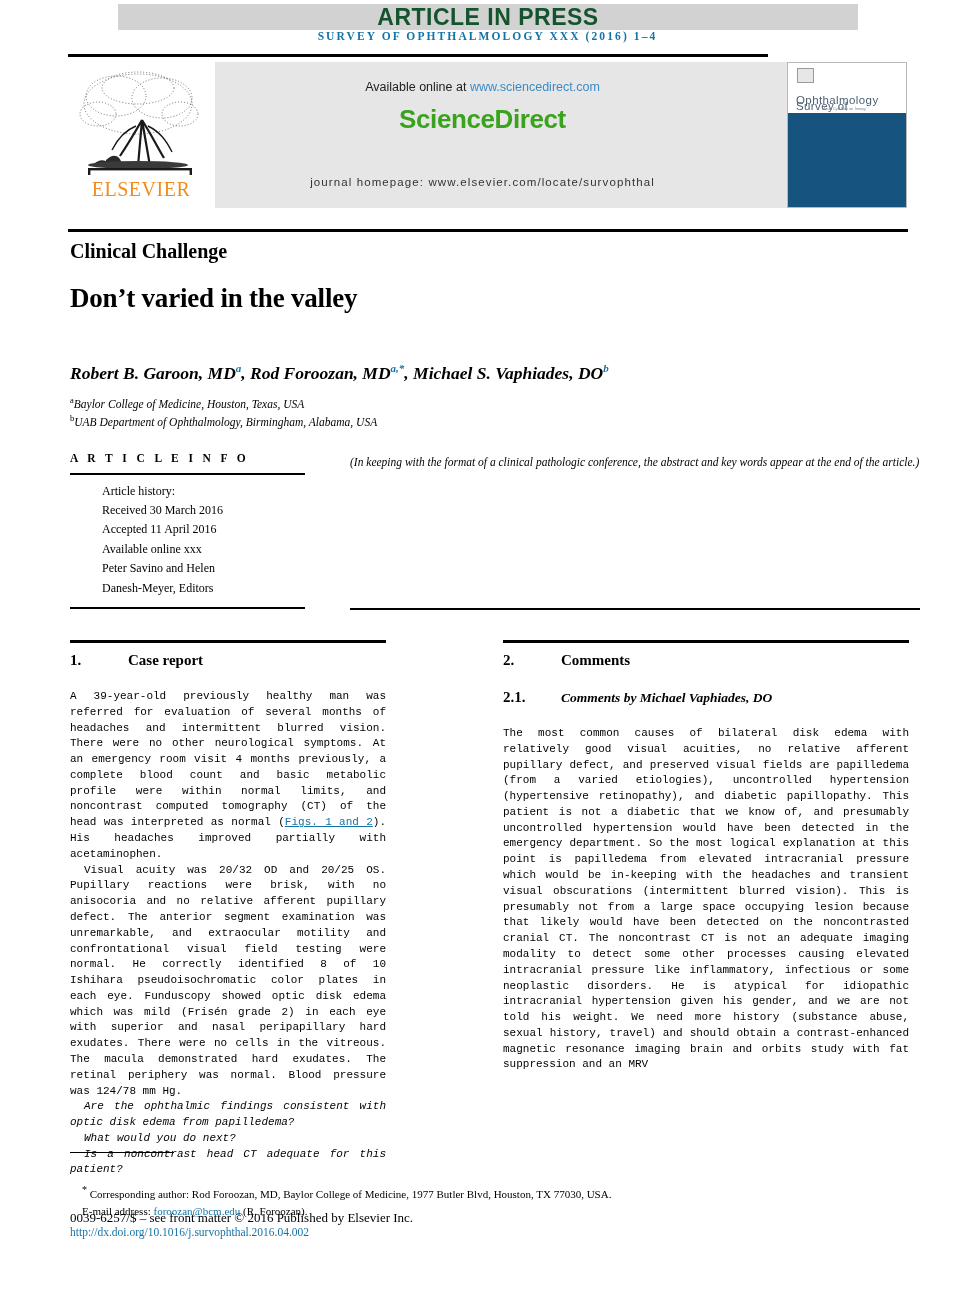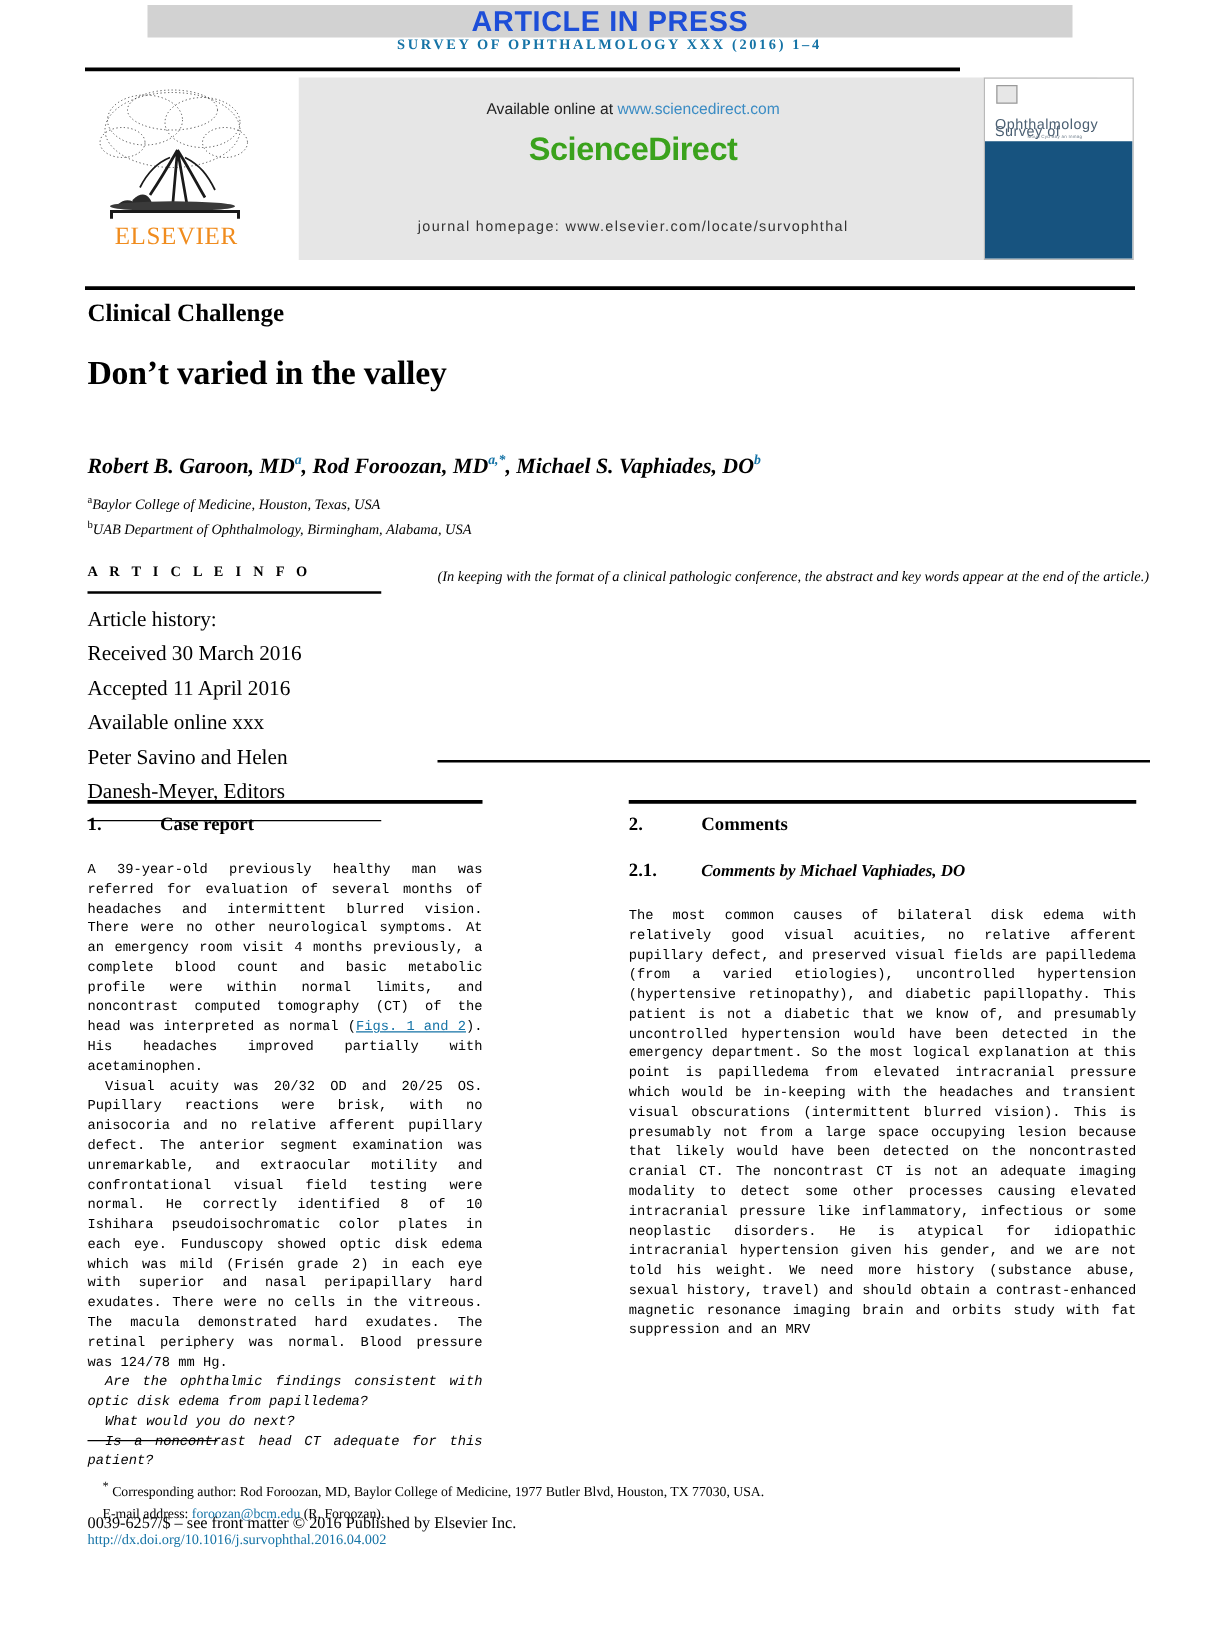--- a/index.html
+++ b/index.html
@@ -20,21 +20,21 @@
     left: 118px; top: 4px;
     width: 740px; height: 26px;
     background: #d2d2d2;
     display: flex; align-items: center; justify-content: center;
   }
   .aip-text {
     font-family: "Liberation Sans", sans-serif;
     font-weight: bold;
     font-size: 23px;
     letter-spacing: 0.5px;
-    color: #1d4ed8;
+    color: #14532d;
   }
 
   
   .runhead {
     position: absolute;
     left: 0; top: 30px; width: 975px;
     text-align: center;
     color: #1573a6;
     font-family: "Liberation Serif", serif;
     font-weight: bold;
@@ -59,21 +59,21 @@
   .els-word {
     position: absolute; left: 0; top: 118px; width: 146px;
     text-align: center;
     font-family: "Liberation Serif", serif;
     font-size: 20px;
     letter-spacing: 0.5px;
     color: #F08C1E;
   }
 
   .sd-banner {
-    position: absolute; left: 171px; top: 2px;
+    position: absolute; left: 147px; top: 2px;
     width: 639px; height: 146px;
     background: #e6e6e6;
   }
   .sd-avail {
     position: absolute; left: 0; top: 18px; width: 535px;
     text-align: center;
     font-family: "Liberation Sans", sans-serif;
     font-size: 12.5px;
     color: #222;
   }
@@ -152,23 +152,24 @@
   .info-zone { position: absolute; left: 70px; top: 452px; width: 850px; }
   .ai-head {
     font-family: "Liberation Serif", serif;
     font-weight: bold;
     font-size: 11.5px;
     letter-spacing: 3.4px;
   }
   .ai-rule { width: 235px; height: 1.5px; background:#000; margin-top: 9px; }
   .ai-body {
     font-family: "Liberation Serif", serif;
-    font-size: 17px;
+    font-size: 12px;
     line-height: 1.62;
     margin-top: 7px;
+    margin-left: 32px;
   }
   .ai-rule2 { width: 235px; height: 1.5px; background:#000; margin-top: 9px; }
   .ai-note {
     position: absolute; left: 280px; top: 2px;
     width: 570px;
     font-family: "Liberation Serif", serif;
     font-style: italic;
     font-size: 11.5px;
     line-height: 1.55;
   }

